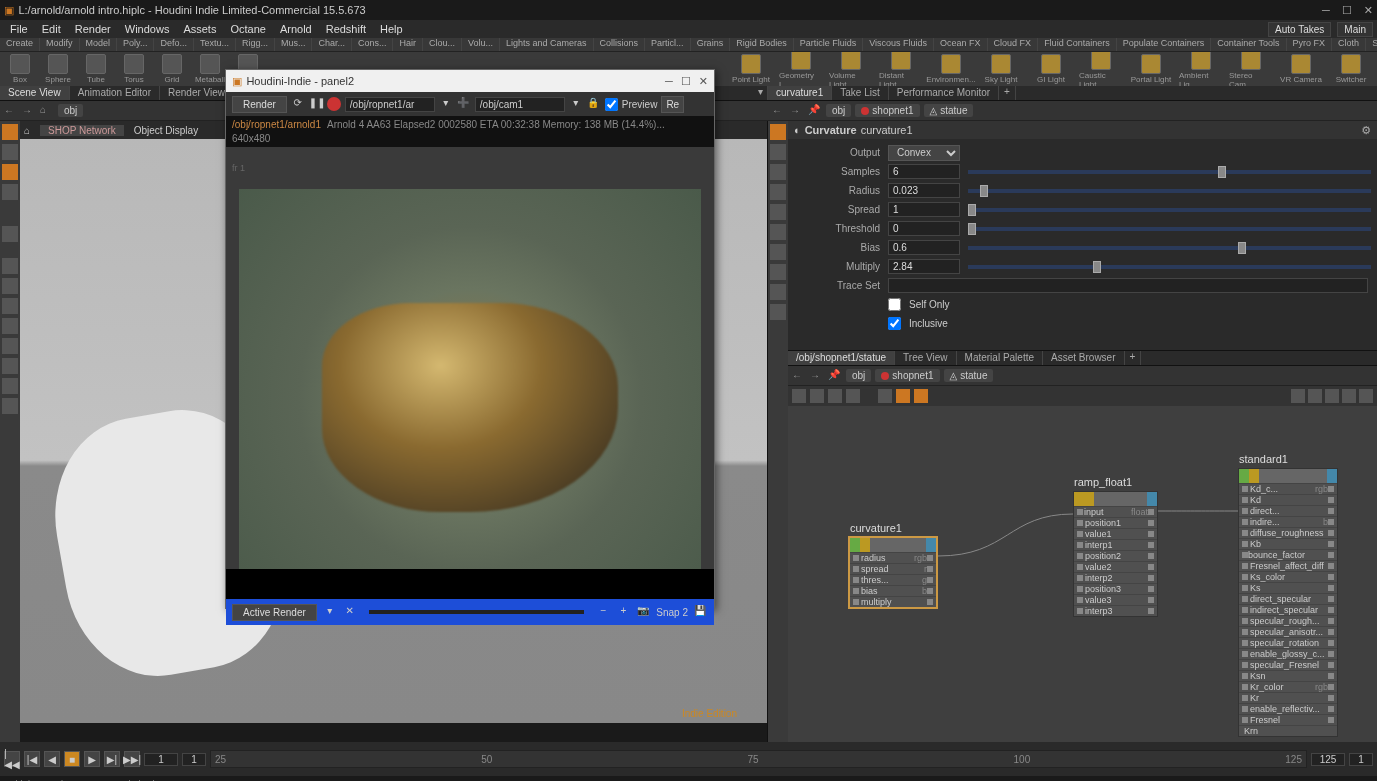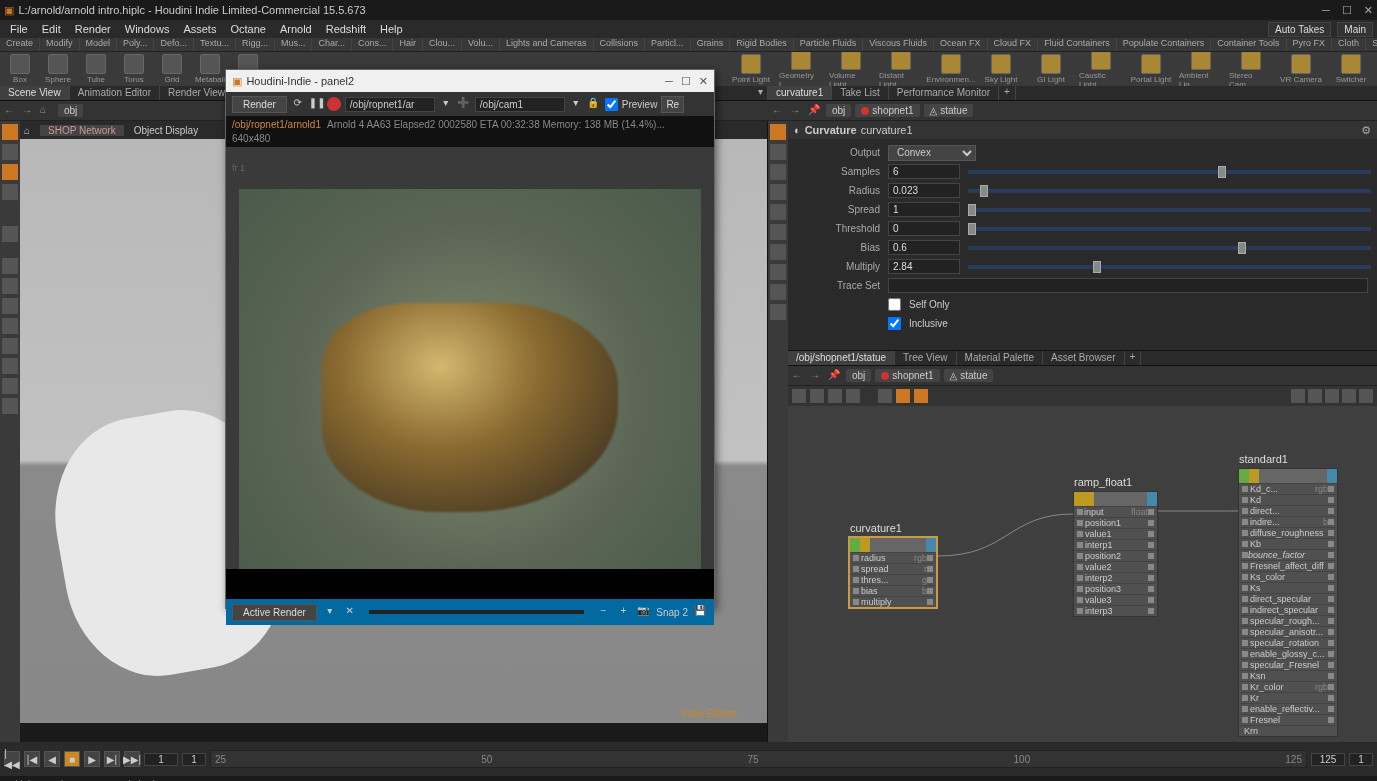--- a/index.html
+++ b/index.html
@@ -37,32 +37,32 @@
 .render-tb { background: #333; height: 24px; display: flex; align-items: center; gap: 4px; padding: 0 6px; font-size: 10px; }
 .render-btn { background: #444; padding: 2px 10px; border: 1px solid #555; color: #ddd; cursor: pointer; }
 .render-ic { width: 14px; height: 14px; cursor: pointer; color: #ccc; text-align: center; }
 .render-stop { width: 14px; height: 14px; background: #c33; border-radius: 50%; cursor: pointer; }
 .render-input { background: #222; border: 1px solid #444; color: #ccc; padding: 1px 4px; font-size: 10px; width: 90px; }
 .render-status { background: #111; font-size: 10px; padding: 3px 6px; display: flex; gap: 6px; flex-wrap: wrap; }
 .render-status .pth { color: #cc8844; }
 .render-status .inf { color: #888; }
 .render-img { width: 462px; height: 380px; margin: 0 auto; background: radial-gradient(circle at 50% 55%, #8a7a4a 10%, #6a7560 35%, #5a6555 55%, #4a5a4a 100%); position: relative; overflow: hidden; }
 .render-img::after { content: ""; position: absolute; left: 18%; top: 30%; width: 64%; height: 55%; background: radial-gradient(ellipse at 40% 30%, #d4b870, #8a6a30 40%, #3a3020 90%); border-radius: 30% 40% 50% 40%; filter: blur(1px); }
-.render-foot { background: #0369a1; height: 26px; display: flex; align-items: center; gap: 6px; padding: 0 6px; font-size: 10px; }
+.render-foot { background: #1d4ed8; height: 26px; display: flex; align-items: center; gap: 6px; padding: 0 6px; font-size: 10px; }
 .statue-hint { position: absolute; left: 40px; bottom: 50px; width: 220px; height: 260px; border-radius: 40%; background: #e8e8e8; transform: rotate(-10deg); }
 .right-shelf { width: 20px; background: #3a3a3a; display: flex; flex-direction: column; gap: 2px; padding: 2px 0; }
 .right-shelf .ric { width: 16px; height: 16px; background: #555; margin: 1px auto; cursor: pointer; }
 .right-panels { flex: 1; display: flex; flex-direction: column; background: #2a2a2a; }
 .param-panel { height: 230px; border-bottom: 1px solid #111; display: flex; flex-direction: column; }
 .param-head { height: 18px; display: flex; align-items: center; padding: 0 6px; gap: 4px; background: #333; font-size: 11px; color: #ccc; }
 .param-head .gear { margin-left: auto; color: #aaa; }
 .param-rows { padding: 4px 6px; }
 .prow { display: flex; align-items: center; height: 19px; gap: 4px; }
 .prow label { width: 90px; text-align: right; color: #aaa; font-size: 10px; padding-right: 4px; }
-.prow select { background: #444; border: 1px solid #555; color: #ccc; font-size: 10px; padding: 0 4px; width: 88px; height: 16px; }
+.prow select { background: #444; border: 1px solid #555; color: #ccc; font-size: 10px; padding: 0 4px; width: 72px; height: 16px; }
 .prow input[type=text] { background: #222; border: 1px solid #444; color: #ddd; font-size: 10px; padding: 0 4px; width: 72px; height: 15px; }
 .prow .slider { flex: 1; height: 4px; background: #2a3a5a; position: relative; margin-left: 4px; }
 .prow .slider .handle { position: absolute; top: -4px; width: 8px; height: 12px; background: #888; border: 1px solid #aaa; }
 .prow input[type=checkbox] { margin-left: 94px; margin-right: 4px; }
 .cklabel { color: #ccc; font-size: 10px; }
 .net-panel { flex: 1; display: flex; flex-direction: column; }
 .net-tb { background: #333; height: 20px; display: flex; align-items: center; gap: 4px; padding: 0 4px; }
 .net-tb .tic { width: 14px; height: 14px; background: #555; cursor: pointer; }
 .net-canvas { flex: 1; background: #3f3f3f; position: relative; overflow: hidden; }
 .node { position: absolute; background: #555; border: 1px solid #333; font-size: 9px; color: #ccc; }
@@ -627,21 +627,21 @@
                 <span class="port"></span>
               </div>
               <div class="node-row">
                 <span class="port"></span>
                 <span style="flex:1;padding:0 2px;">Kb</span>
                 <span style="color:#888;"></span>
                 <span class="port"></span>
               </div>
               <div class="node-row">
                 <span class="port"></span>
-                <span style="flex:1;padding:0 0;font-style:italic;">bounce_factor</span>
+                <span style="flex:1;padding:0 0;">bounce_factor</span>
                 <span style="color:#888;"></span>
                 <span class="port"></span>
               </div>
               <div class="node-row">
                 <span class="port"></span>
                 <span style="flex:1;padding:0 2px;">Fresnel_affect_diff</span>
                 <span style="color:#888;"></span>
                 <span class="port"></span>
               </div>
               <div class="node-row">

